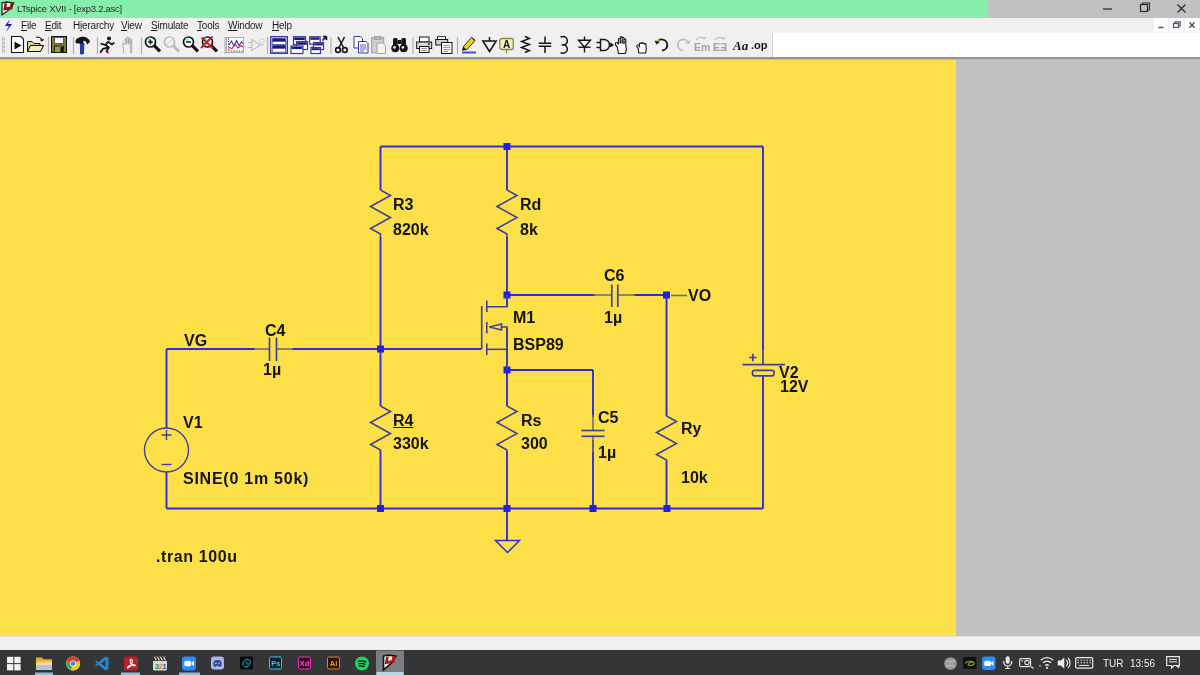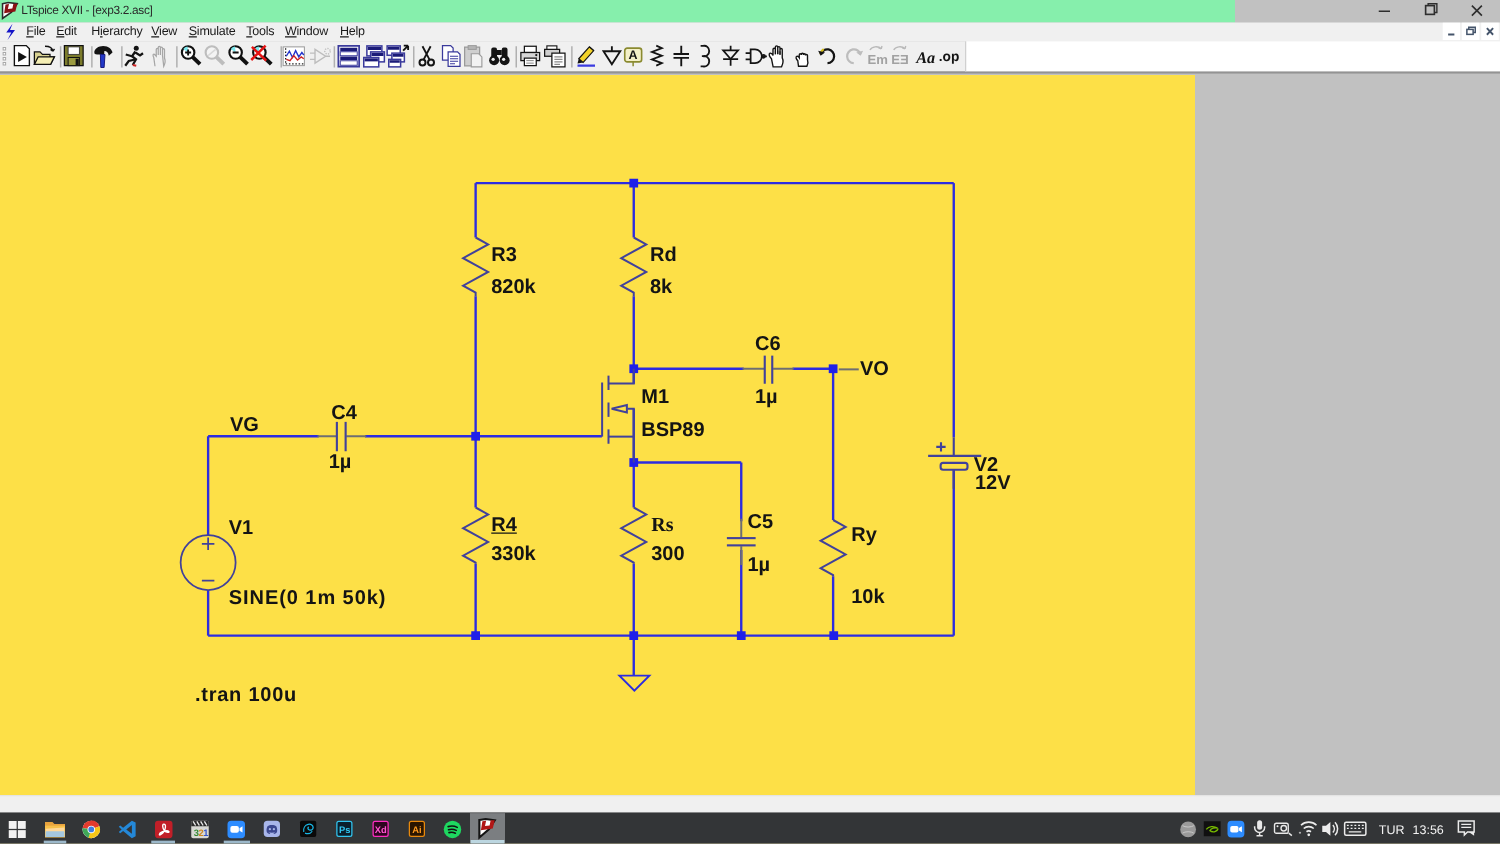--- a/index.html
+++ b/index.html
@@ -434,21 +434,21 @@
 <div class="slabel" style="left:513px; top:277px;">BSP89</div>
 <div class="slabel" style="left:156px; top:273px;margin-left:28px;">VG</div>
 <div class="slabel" style="left:265px; top:263px;">C4</div>
 <div class="slabel" style="left:263px; top:302px;">1µ</div>
 <div class="slabel" style="left:779px; top:305px;">V2</div>
 <div class="slabel" style="left:780px; top:319px;">12V</div>
 <div class="slabel" style="left:183px; top:355px;">V1</div>
 <div class="slabel" style="left:183px; top:411px; letter-spacing:0.75px;">SINE(0 1m 50k)</div>
 <div class="slabel" style="left:393px; top:353px;text-decoration:underline;">R4</div>
 <div class="slabel" style="left:393px; top:376px;">330k</div>
-<div class="slabel" style="left:521px; top:353px;font-family:Liberation Serif, serif;">Rs</div>
+<div class="slabel" style="left:521px; top:353px;">Rs</div>
 <div class="slabel" style="left:521px; top:376px;">300</div>
 <div class="slabel" style="left:598px; top:350px;">C5</div>
 <div class="slabel" style="left:598px; top:385px;">1µ</div>
 <div class="slabel" style="left:681px; top:361px;">Ry</div>
 <div class="slabel" style="left:681px; top:410px;">10k</div>
 <div class="slabel" style="left:156px; top:489px; letter-spacing:0.6px;">.tran 100u</div>
 </div>
 
 <div id="statusbar"></div>
 

